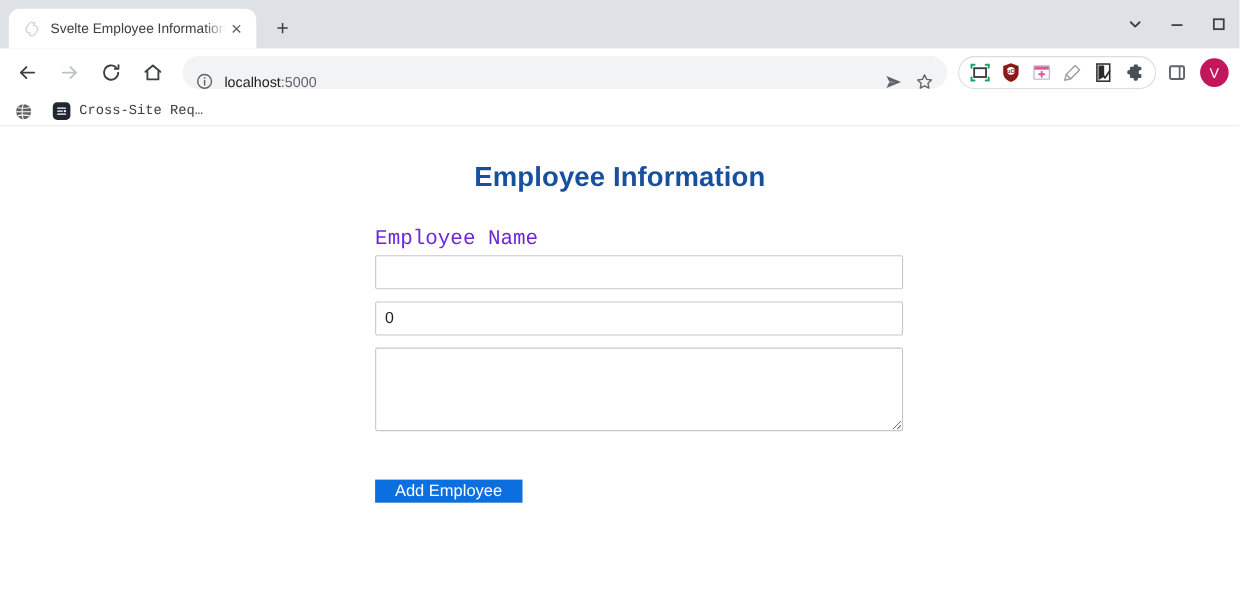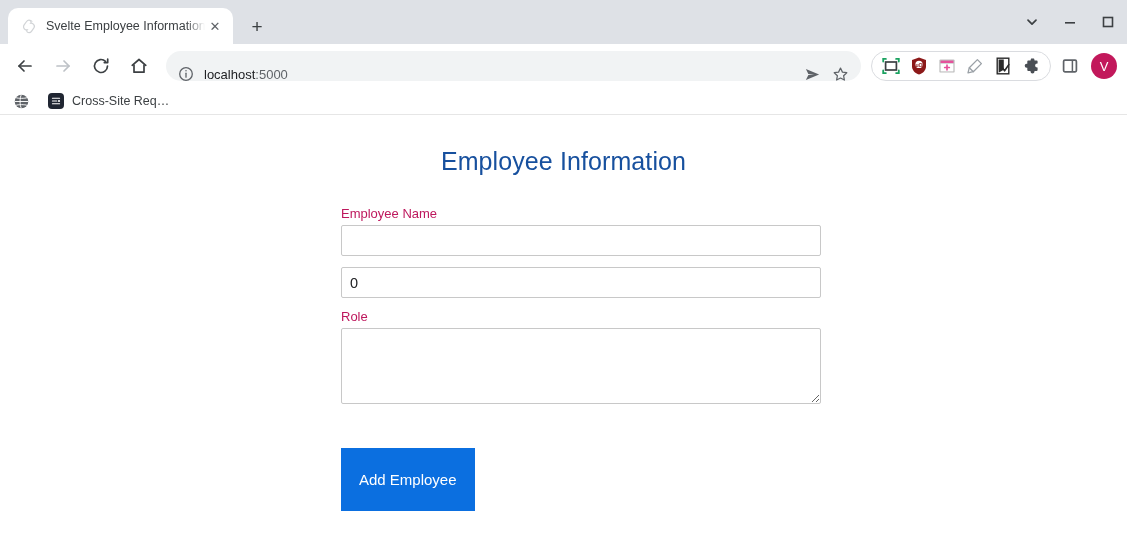--- a/index.html
+++ b/index.html
@@ -145,20 +145,21 @@
     margin-left: 6px; margin-right: 2px;
   }
 
   .bookmarks {
     height: 27px;
     background: #ffffff;
     display: flex;
     align-items: center;
     padding: 0 10px;
     border-bottom: 1px solid #e6e6e6;
+    font-family: Liberation Mono, monospace;
   }
   .bm-globe { width: 22px; height: 22px; display: flex; align-items: center; justify-content: center; margin-right: 12px; }
   .bm-item { display: flex; align-items: center; gap: 8px; padding: 2px 4px; }
   .bm-favicon {
     width: 16px; height: 16px;
     background: #202632;
     border-radius: 4px;
     display: flex; align-items: center; justify-content: center;
   }
   .bm-label { font-size: 12.5px; color: #3c4043; }
@@ -166,34 +167,35 @@
   
   .page {
     height: 444px;
     background: #ffffff;
     overflow: hidden;
   }
   .page-title {
     text-align: center;
     color: #17509e;
     font-size: 25px;
-    font-weight: normal;
+    font-weight: bold;
     margin: 32px 0 0 0;
     letter-spacing: .1px;
   }
   .form {
     width: 480px;
     margin: 30px 0 0 341px;
   }
   .field { margin-bottom: 11px; }
   .field-label {
-    font-size: 13px;
-    color: #be185d;
+    font-size: 19px;
+    color: #6d28d9;
     display: block;
     margin-bottom: 4px;
+    font-family: Liberation Mono, monospace;
   }
   .text-input {
     display: block;
     width: 480px;
     height: 31px;
     border: 1px solid #c8c8c8;
     border-radius: 2px;
     background: #fff;
     font-family: "Liberation Sans", sans-serif;
     font-size: 14.5px;
@@ -216,21 +218,21 @@
     resize: both;
   }
   .submit-btn {
     margin-top: 33px;
     background: #0b6fe0;
     color: #ffffff;
     border: none;
     border-radius: 0;
     font-family: "Liberation Sans", sans-serif;
     font-size: 15px;
-    padding: 23px 18px;
+    padding: 2px 18px;
     cursor: pointer;
   }
   svg { display: block; }
 </style>
 </head>
 <body>
 
 <div class="browser">
 
   <div class="tabstrip">
@@ -402,20 +404,19 @@
       <div class="field">
         <label class="field-label">Employee Name</label>
         <input class="text-input" type="text" value="" style="">
       </div>
 
       <div class="field">
         <input class="text-input" type="text" value="0" style="">
       </div>
 
       <div class="field">
-        <label class="field-label">Role</label>
         <textarea class="textarea" placeholder="" style=""></textarea>
       </div>
 
       <button class="submit-btn">Add Employee</button>
     </div>
   </div>
 </div>
 
 </body></html>

